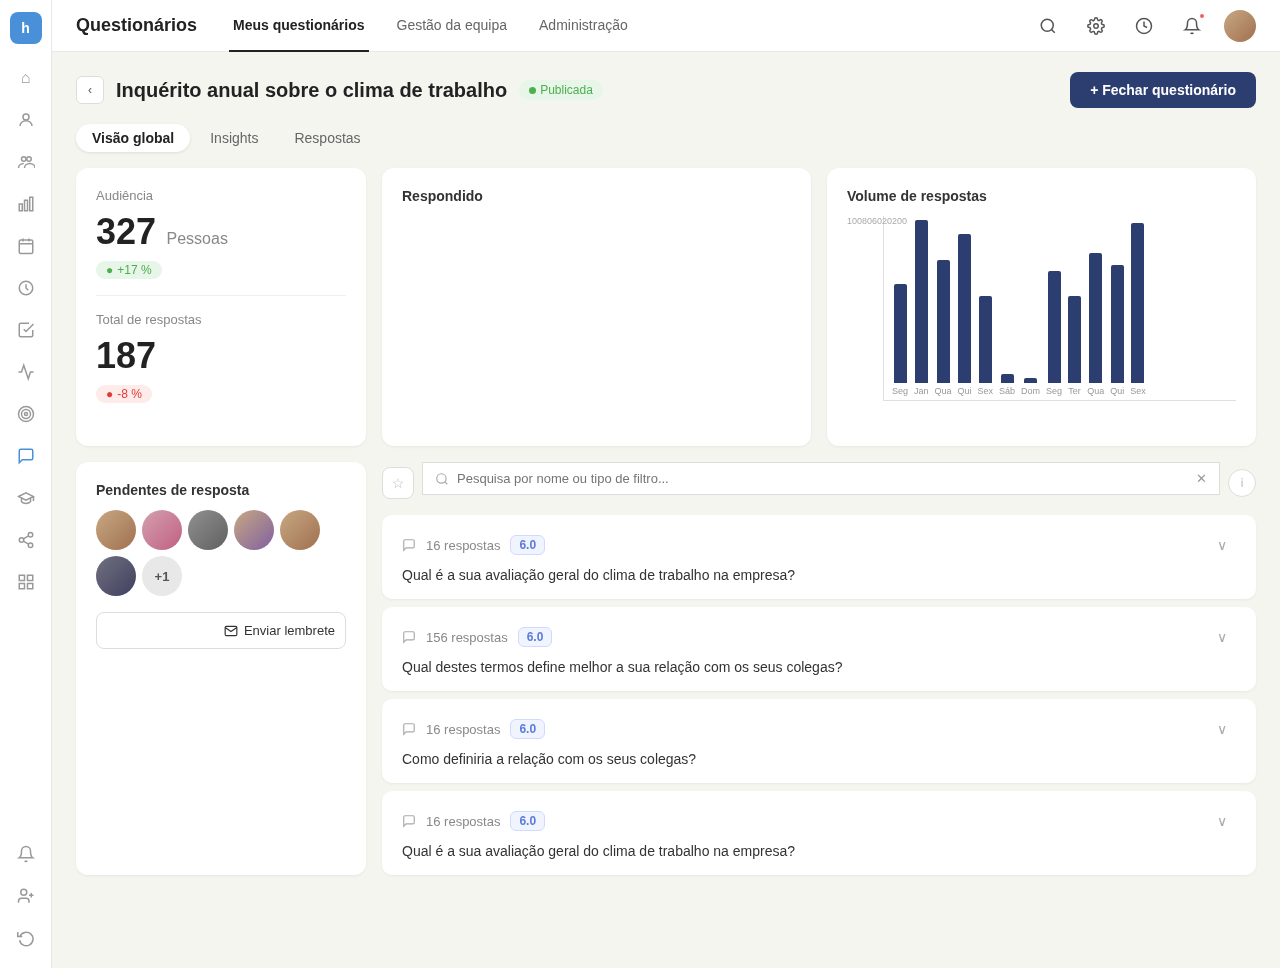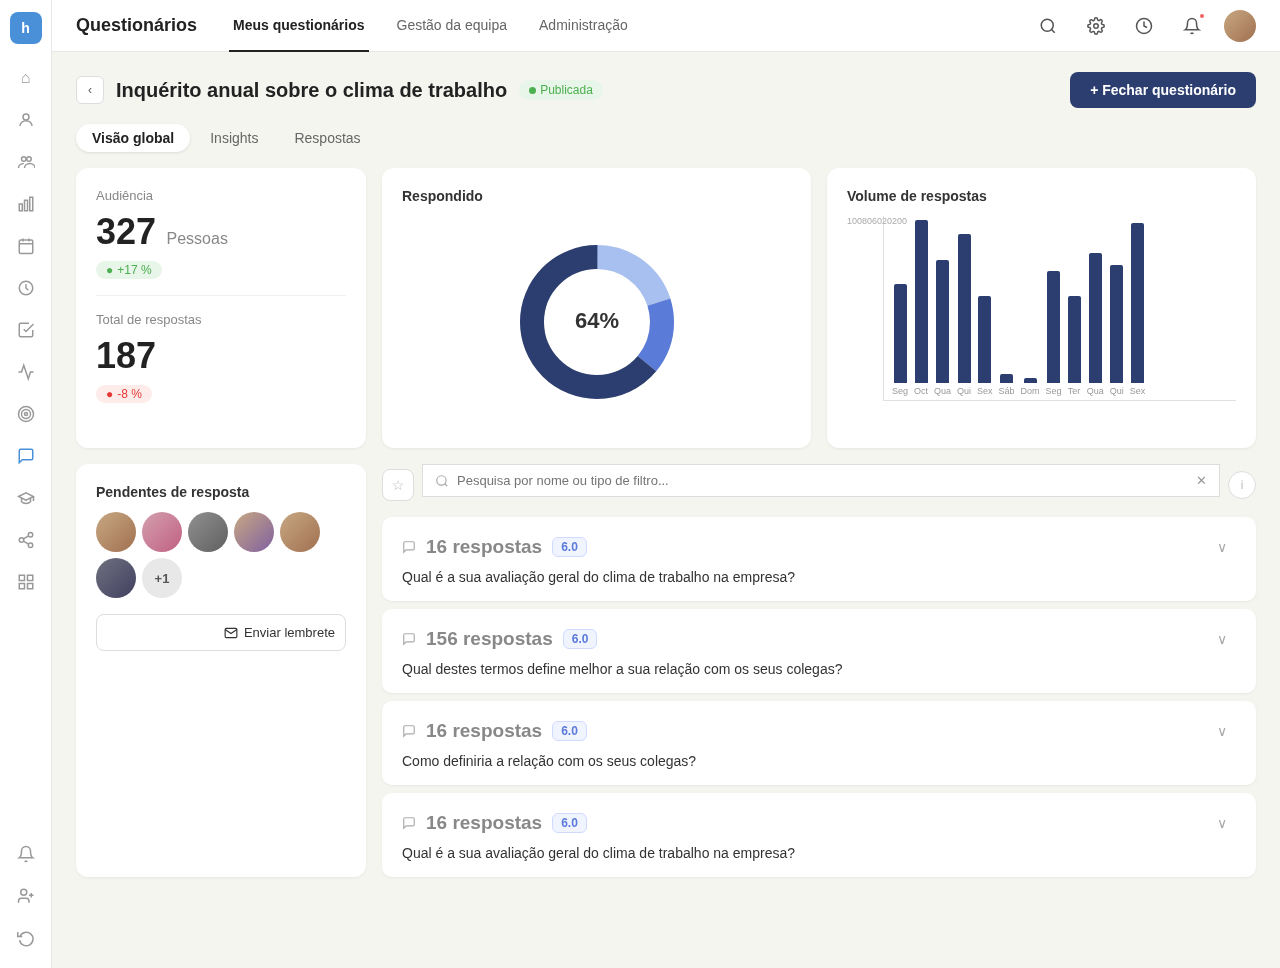--- a/index.html
+++ b/index.html
@@ -319,21 +319,21 @@
       box-shadow: 0 1px 3px rgba(0,0,0,0.05);
       display: flex;
       flex-direction: column;
       gap: 8px;
     }
     .question-meta {
       display: flex;
       align-items: center;
       gap: 10px;
     }
-    .response-count { font-size: 19px; color: #888; display: flex; align-items: center; gap: 4px; font-weight: bold; }
+    .response-count { font-size: 13px; color: #888; display: flex; align-items: center; gap: 4px; }
     .score-badge {
       background: #f0f4ff;
       color: #5b7bd9;
       border-radius: 6px;
       padding: 2px 8px;
       font-size: 12px;
       font-weight: 600;
       border: 1px solid #d0daff;
     }
     .question-text { font-size: 14px; font-weight: 500; color: #333; }
@@ -549,33 +549,20 @@
           <span class="big-number">187</span>
         </div>
         <div class="tag-red">
           <span>●</span>
           <span>-8 %</span>
         </div>
       </div>
 
       <div class="card donut-card">
         <div class="chart-title">Respondido</div>
-        <div class="donut-container">
-          <svg class="donut-svg" viewBox="0 0 180 180">
-
-            <circle cx="90" cy="90" r="65" fill="none" stroke="#e8e8e8" stroke-width="24"></circle>
-
-            <circle cx="90" cy="90" r="65" fill="none" stroke="#a8c0f0" stroke-width="24" stroke-dasharray="81.7 326.7" stroke-dashoffset="0" transform="rotate(-90 90 90)"></circle>
-
-            <circle cx="90" cy="90" r="65" fill="none" stroke="#5b7bd9" stroke-width="24" stroke-dasharray="65.3 343.1" stroke-dashoffset="-81.7" transform="rotate(-90 90 90)"></circle>
-
-            <circle cx="90" cy="90" r="65" fill="none" stroke="#2c3e70" stroke-width="24" stroke-dasharray="261.8 146.6" stroke-dashoffset="-147" transform="rotate(-90 90 90)"></circle>
-            <text x="90" y="96" text-anchor="middle" font-size="22" font-weight="700" fill="#333">64%</text>
-          </svg>
-        </div>
       </div>
 
       <div class="card barchart-card">
         <div class="chart-title">Volume de respostas</div>
         <div style="position:relative; padding-left:36px; height:210px;">
           <div style="position:absolute;left:0;top:0;height:185px;display:flex;flex-direction:row;justify-content:space-between;">
             <span style="font-size:9px;color:#aaa;">100</span>
             <span style="font-size:9px;color:#aaa;">80</span>
             <span style="font-size:9px;color:#aaa;">60</span>
             <span style="font-size:9px;color:#aaa;">20</span>
@@ -583,21 +570,21 @@
             <span style="font-size:9px;color:#aaa;">0</span>
           </div>
           <div style="height:185px;border-left:1px solid #e0e0e0;border-bottom:1px solid #e0e0e0;display:flex;align-items:flex-end;gap:6px;padding:0 4px 4px 8px;">
 
             <div style="display:flex;flex-direction:column;align-items:center;gap:3px;">
               <div style="width:13px;height:99px;background:#2c3e70;border-radius:2px 2px 0 0;"></div>
               <span style="font-size:9px;color:#999;">Seg</span>
             </div>
             <div style="display:flex;flex-direction:column;align-items:center;gap:3px;">
               <div style="width:13px;height:163px;background:#2c3e70;border-radius:2px 2px 0 0;"></div>
-              <span style="font-size:9px;color:#999;">Oct</span>
+              <span style="font-size:9px;color:#999;">Jan</span>
             </div>
             <div style="display:flex;flex-direction:column;align-items:center;gap:3px;">
               <div style="width:13px;height:123px;background:#2c3e70;border-radius:2px 2px 0 0;"></div>
               <span style="font-size:9px;color:#999;">Qua</span>
             </div>
             <div style="display:flex;flex-direction:column;align-items:center;gap:3px;">
               <div style="width:13px;height:149px;background:#2c3e70;border-radius:2px 2px 0 0;"></div>
               <span style="font-size:9px;color:#999;">Qui</span>
             </div>
             <div style="display:flex;flex-direction:column;align-items:center;gap:3px;">

